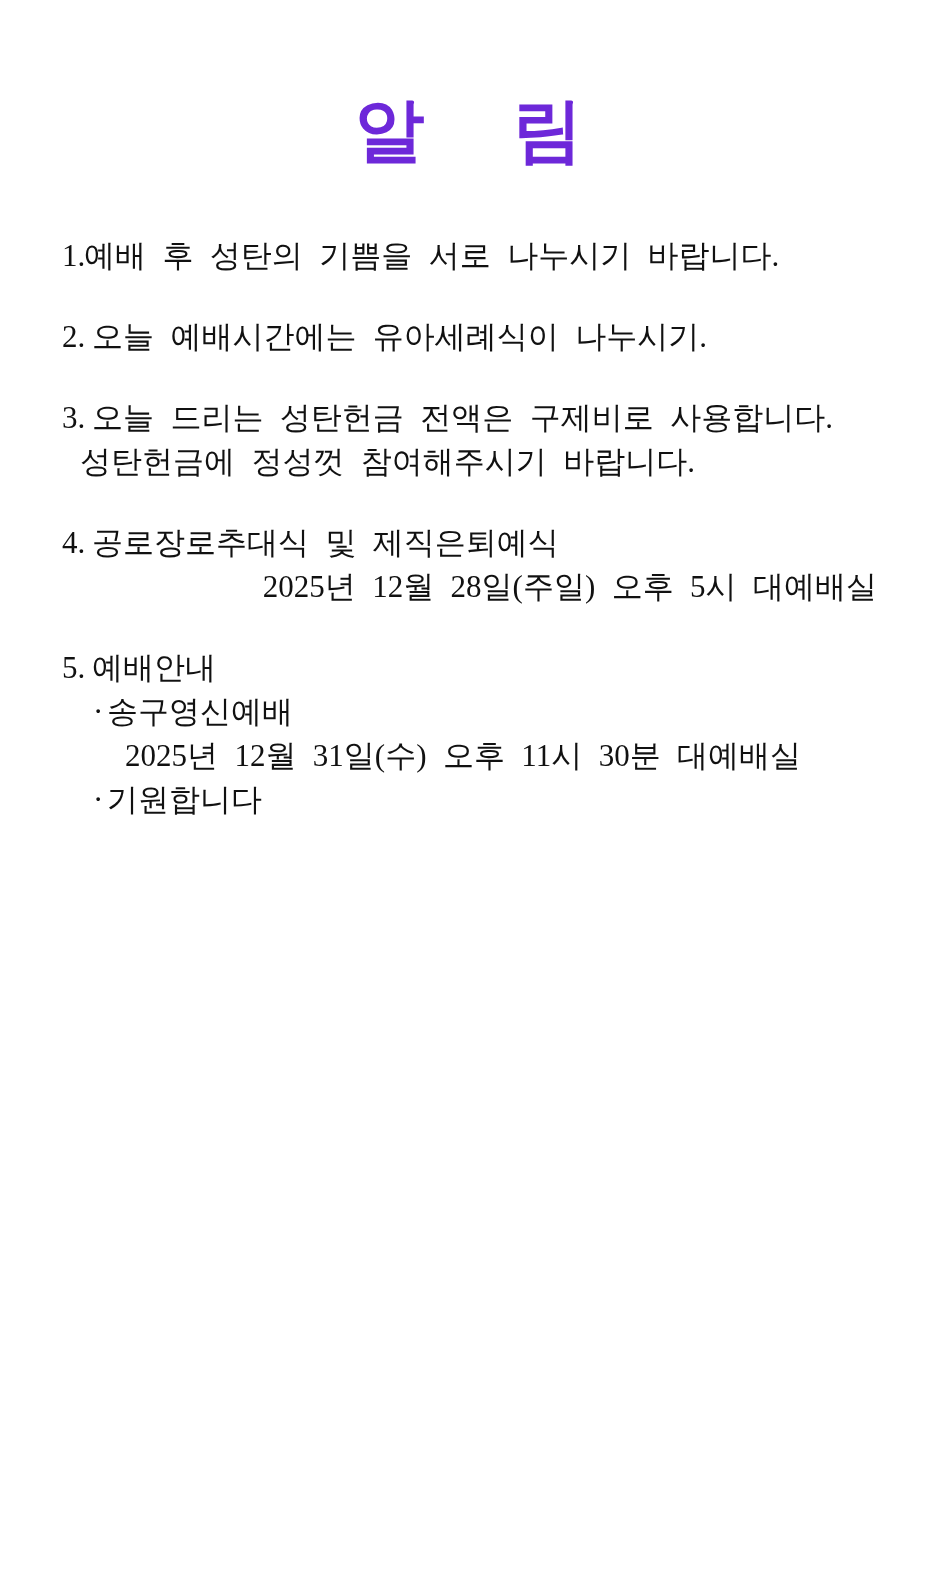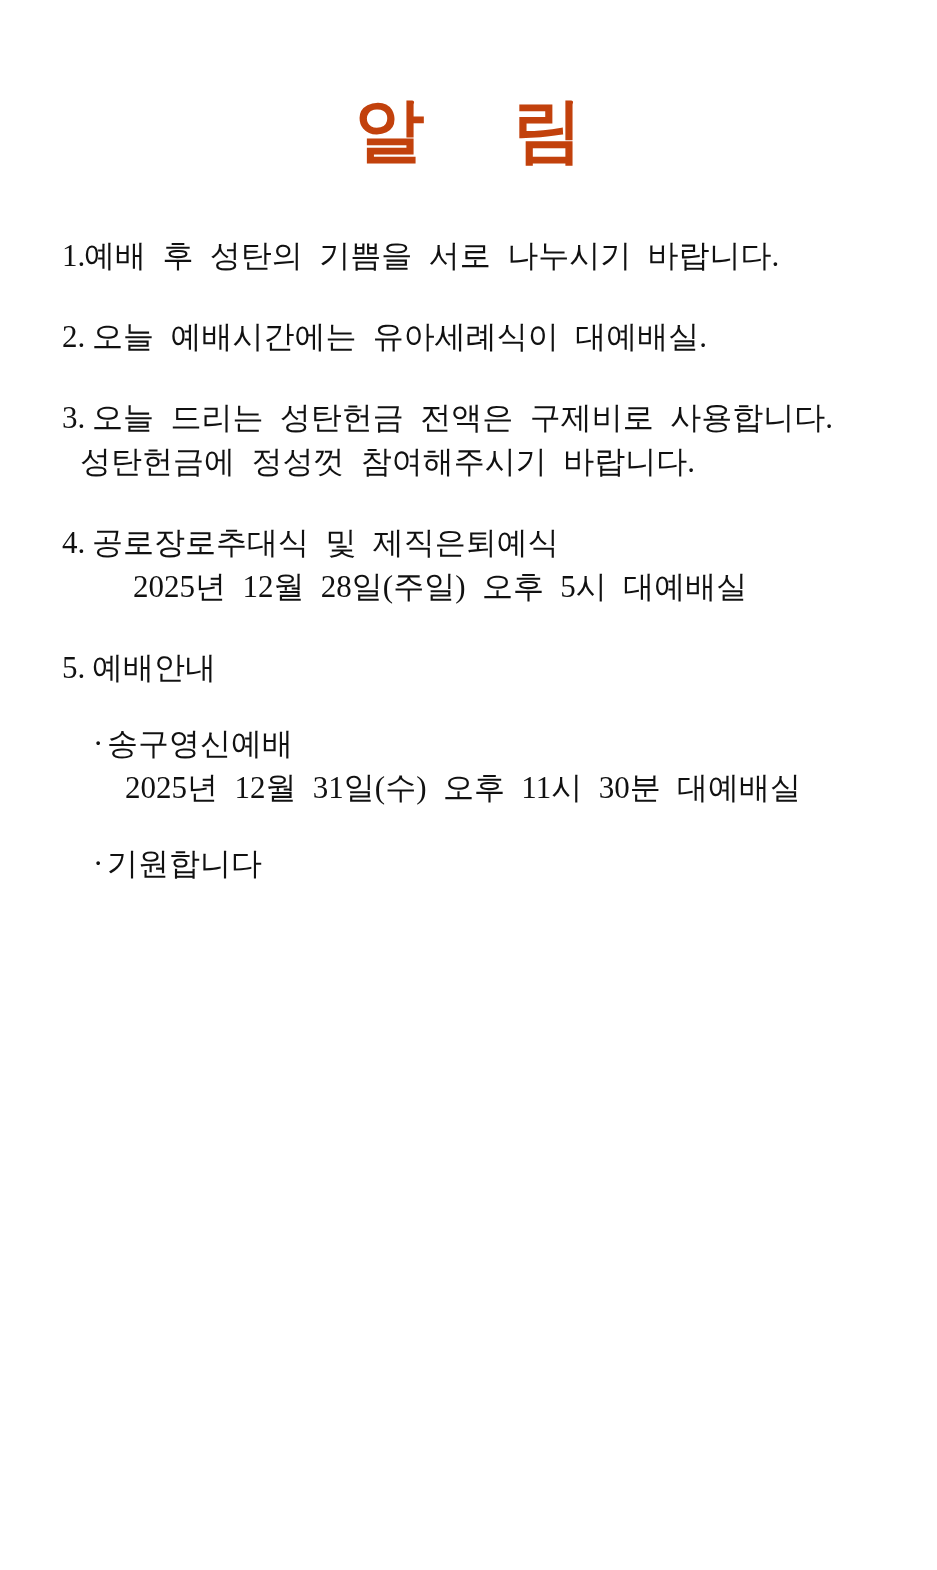--- a/index.html
+++ b/index.html
@@ -21,21 +21,21 @@
     padding: 88px 60px 0 62px;
   }
   .title {
     text-align: center;
     font-family: "Liberation Sans", "DejaVu Sans", sans-serif;
     font-weight: 900;
     font-size: 70px;
     line-height: 1.2;
     letter-spacing: 2px;
     white-space: pre;
-    color: #c2410c;
+    color: #6d28d9;
     margin: 0 0 0 0;
   }
   .notice {
     margin-top: 62px;
   }
   .item {
     display: flex;
     align-items: flex-start;
     word-spacing: 0.28em;
   }
@@ -45,22 +45,22 @@
   .item-number {
     flex: 0 0 30px;
     width: 30px;
   }
   .item-body {
     flex: 1 1 auto;
   }
   .line { }
   .line-indent-a { margin-left: -8px; font-family: Liberation Serif, serif; }   
   .line-indent-b { margin-left: -12px; }  
-  .date-line-deep { margin-left: 41px; }  
-  .sub-item { margin-left: 1px; margin-top: 32px; }
+  .date-line-deep { margin-left: 41px; text-align: right; }  
+  .sub-item { margin-left: 1px; }
   .bullet {
     display: inline-block;
     width: 14px;
   }
   .sub-date { margin-left: 33px; }        
 </style>
 </head>
 <body>
 
 <div class="page">
@@ -72,21 +72,21 @@
     <div class="item">
       <span class="item-number">1.</span>
       <div class="item-body">
         <div class="line line-indent-a">예배 후 성탄의 기쁨을 서로 나누시기 바랍니다.</div>
       </div>
     </div>
 
     <div class="item">
       <span class="item-number">2.</span>
       <div class="item-body">
-        <div class="line">오늘 예배시간에는 유아세례식이 대예배실.</div>
+        <div class="line">오늘 예배시간에는 유아세례식이 나누시기.</div>
       </div>
     </div>
 
     <div class="item">
       <span class="item-number">3.</span>
       <div class="item-body">
         <div class="line">오늘 드리는 성탄헌금 전액은 구제비로 사용합니다.</div>
         <div class="line line-indent-b">성탄헌금에 정성껏 참여해주시기 바랍니다.</div>
       </div>
     </div>

